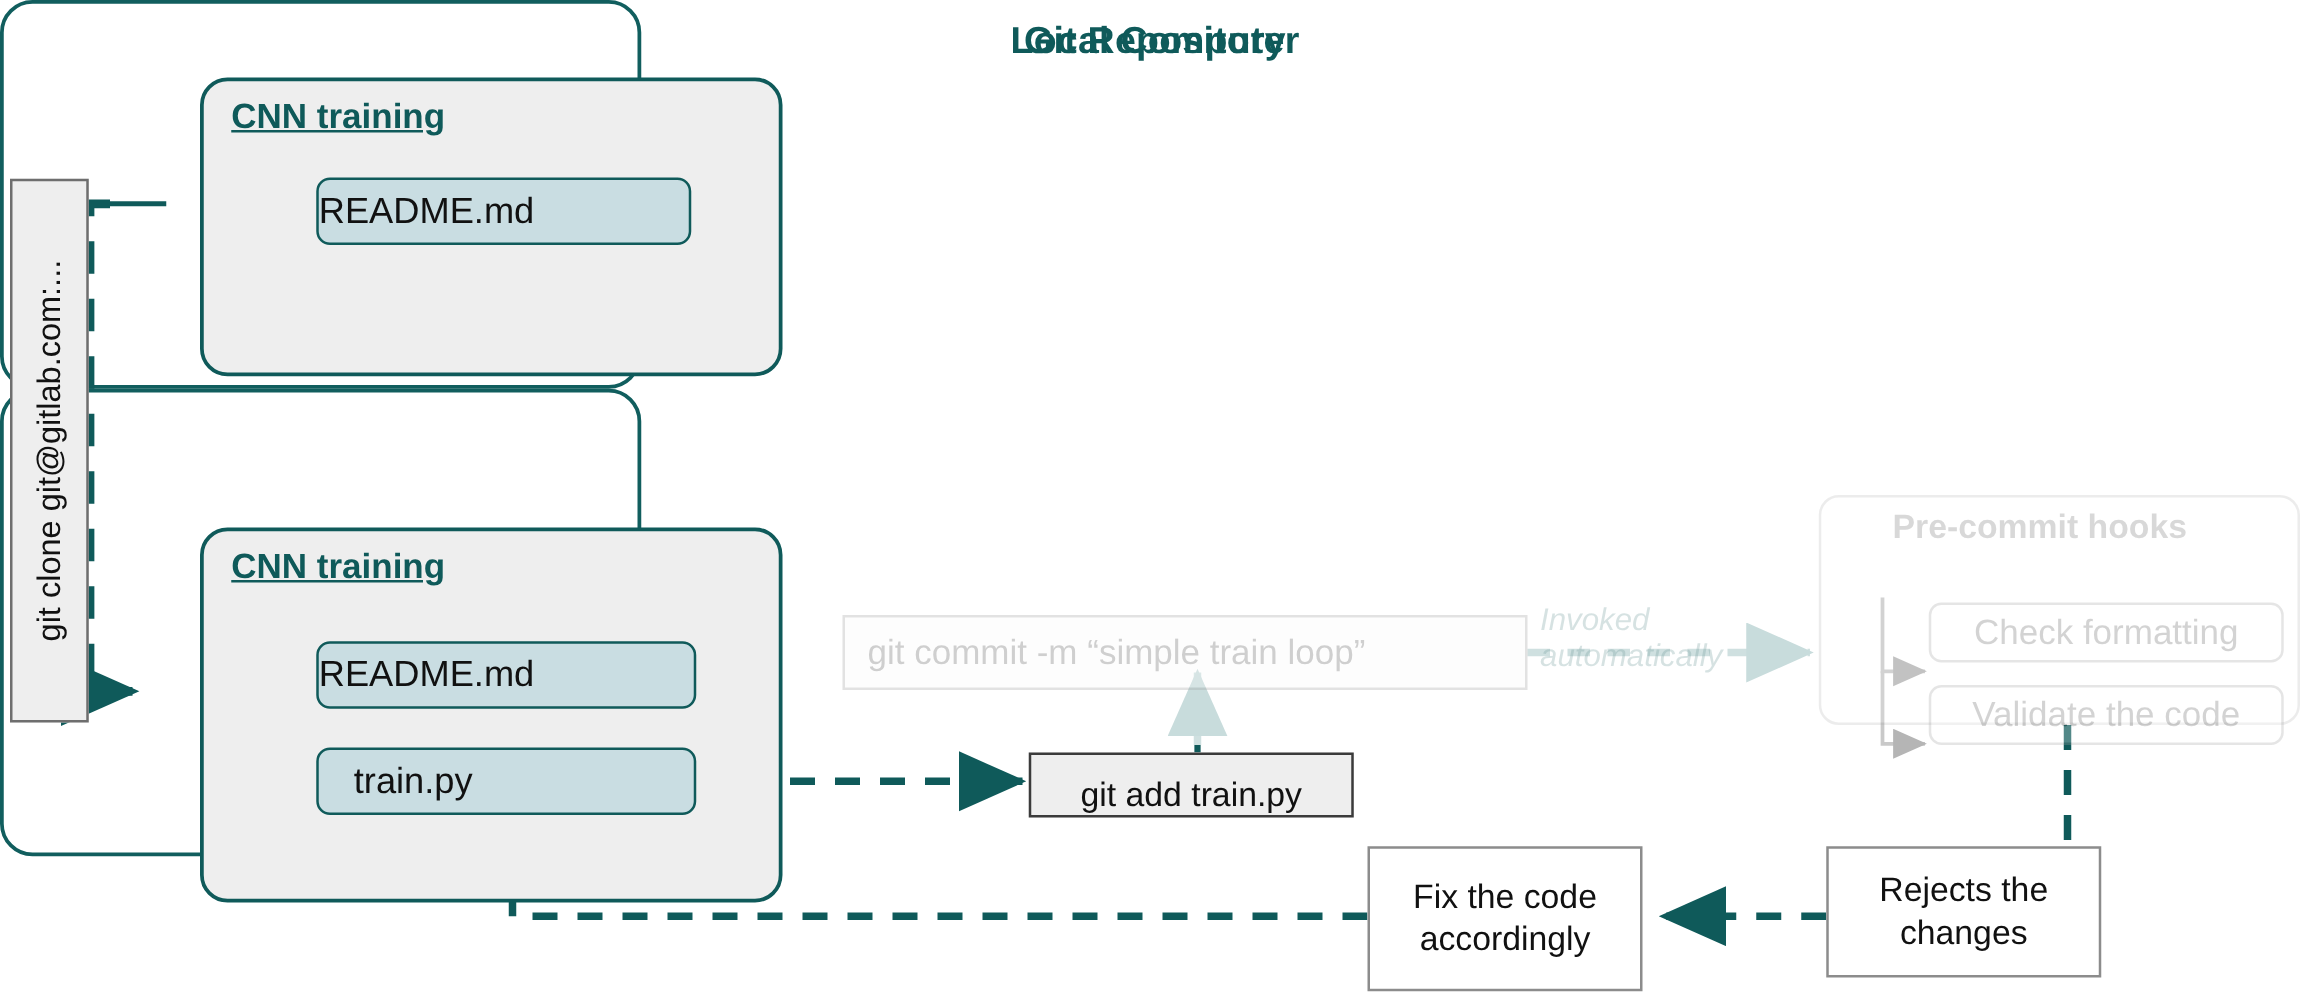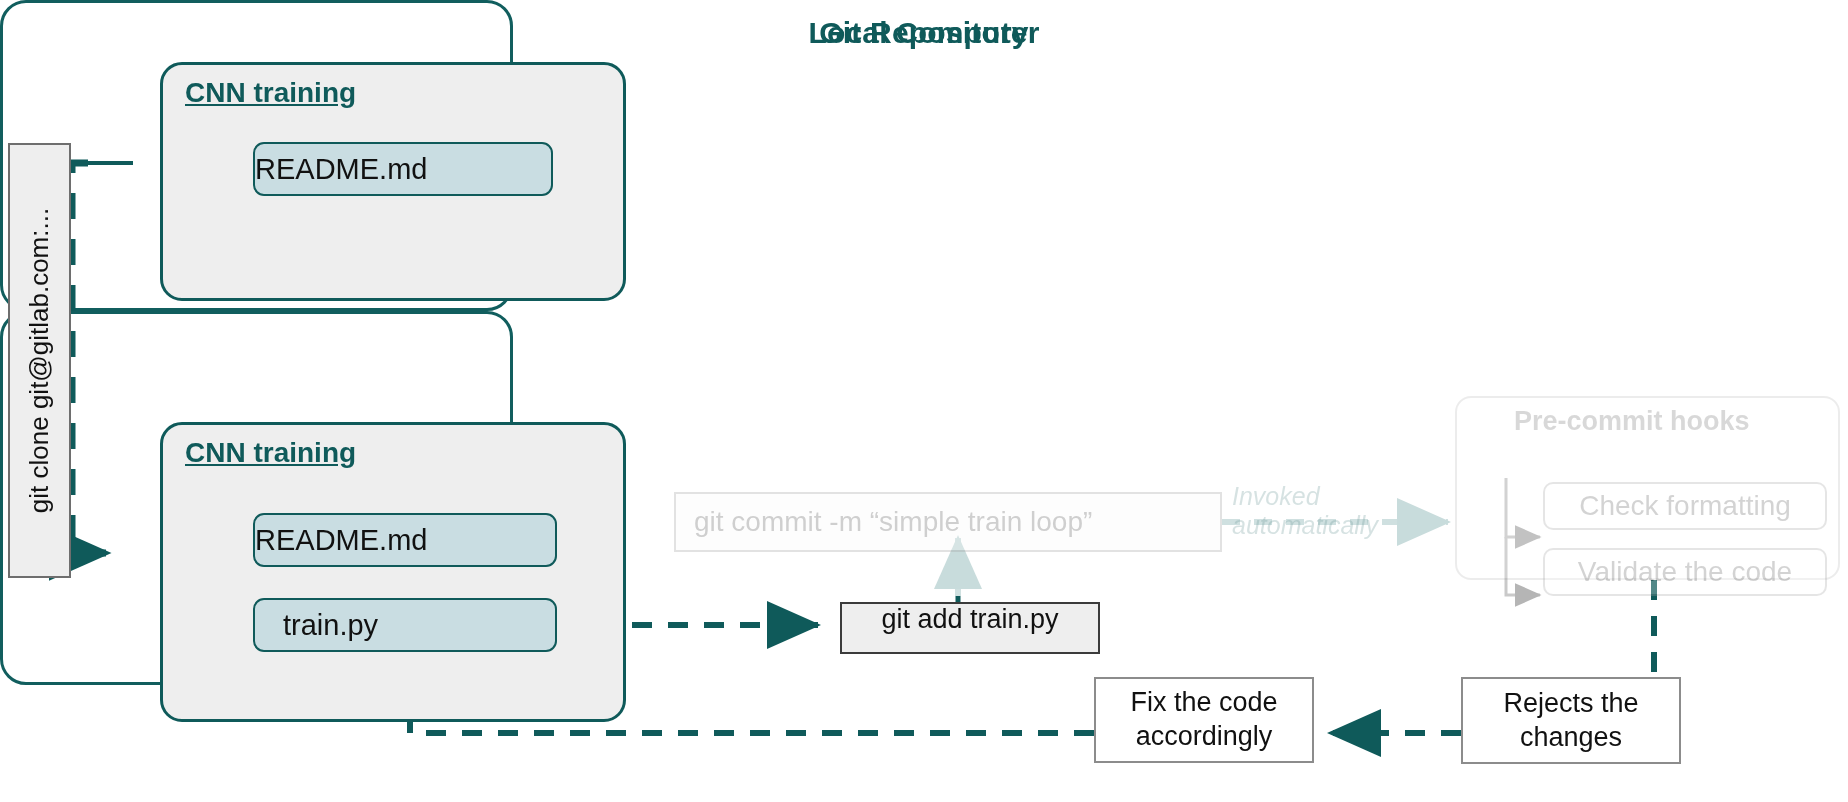--- a/index.html
+++ b/index.html
@@ -66,25 +66,24 @@
     color: #111111;
   }
 
   
   .cmd-box {
     position: absolute;
     background: #eeeeee;
     border: 2.5px solid #3b3b3b;
     box-sizing: border-box;
     display: flex;
-    align-items: flex-start;
+    align-items: flex-end;
     justify-content: center;
     font-size: 27px;
     color: #111111;
-    margin-left: 17px;
   }
   .plain-box {
     position: absolute;
     background: #ffffff;
     border: 2.5px solid #8c8c8c;
     box-sizing: border-box;
     display: flex;
     align-items: center;
     justify-content: center;
     text-align: center;
@@ -291,27 +290,27 @@
   <div class="ghost-outer ghost" style="left:1455px; top:396px; width:385px; height:184px;">
   </div>
   <div class="ghost-title ghost-strong" style="left:1514px; top:406px;">Pre-commit hooks</div>
   <div class="ghost-chip ghost-strong" style="left:1543px; top:462px; width:284px; height:48px;margin-top:20px;">
     <span>Check formatting</span>
   </div>
   <div class="ghost-chip ghost-strong" style="left:1543px; top:520px; width:284px; height:48px;margin-top:28px;">
     <span>Validate the code</span>
   </div>
 
-  <div class="plain-box" style="left:1461px; top:677px; width:220px; height:87px;">
+  <div class="plain-box" style="left:1461px; top:677px; width:220px; height:105px;">
     <div>
       <div>Rejects the</div>
       <div>changes</div>
     </div>
   </div>
 
-  <div class="plain-box" style="left:1094px; top:677px; width:220px; height:86px;">
+  <div class="plain-box" style="left:1094px; top:677px; width:220px; height:116px;">
     <div>
       <div>Fix the code</div>
       <div>accordingly</div>
     </div>
   </div>
 
 </div>
 
 </body></html>

